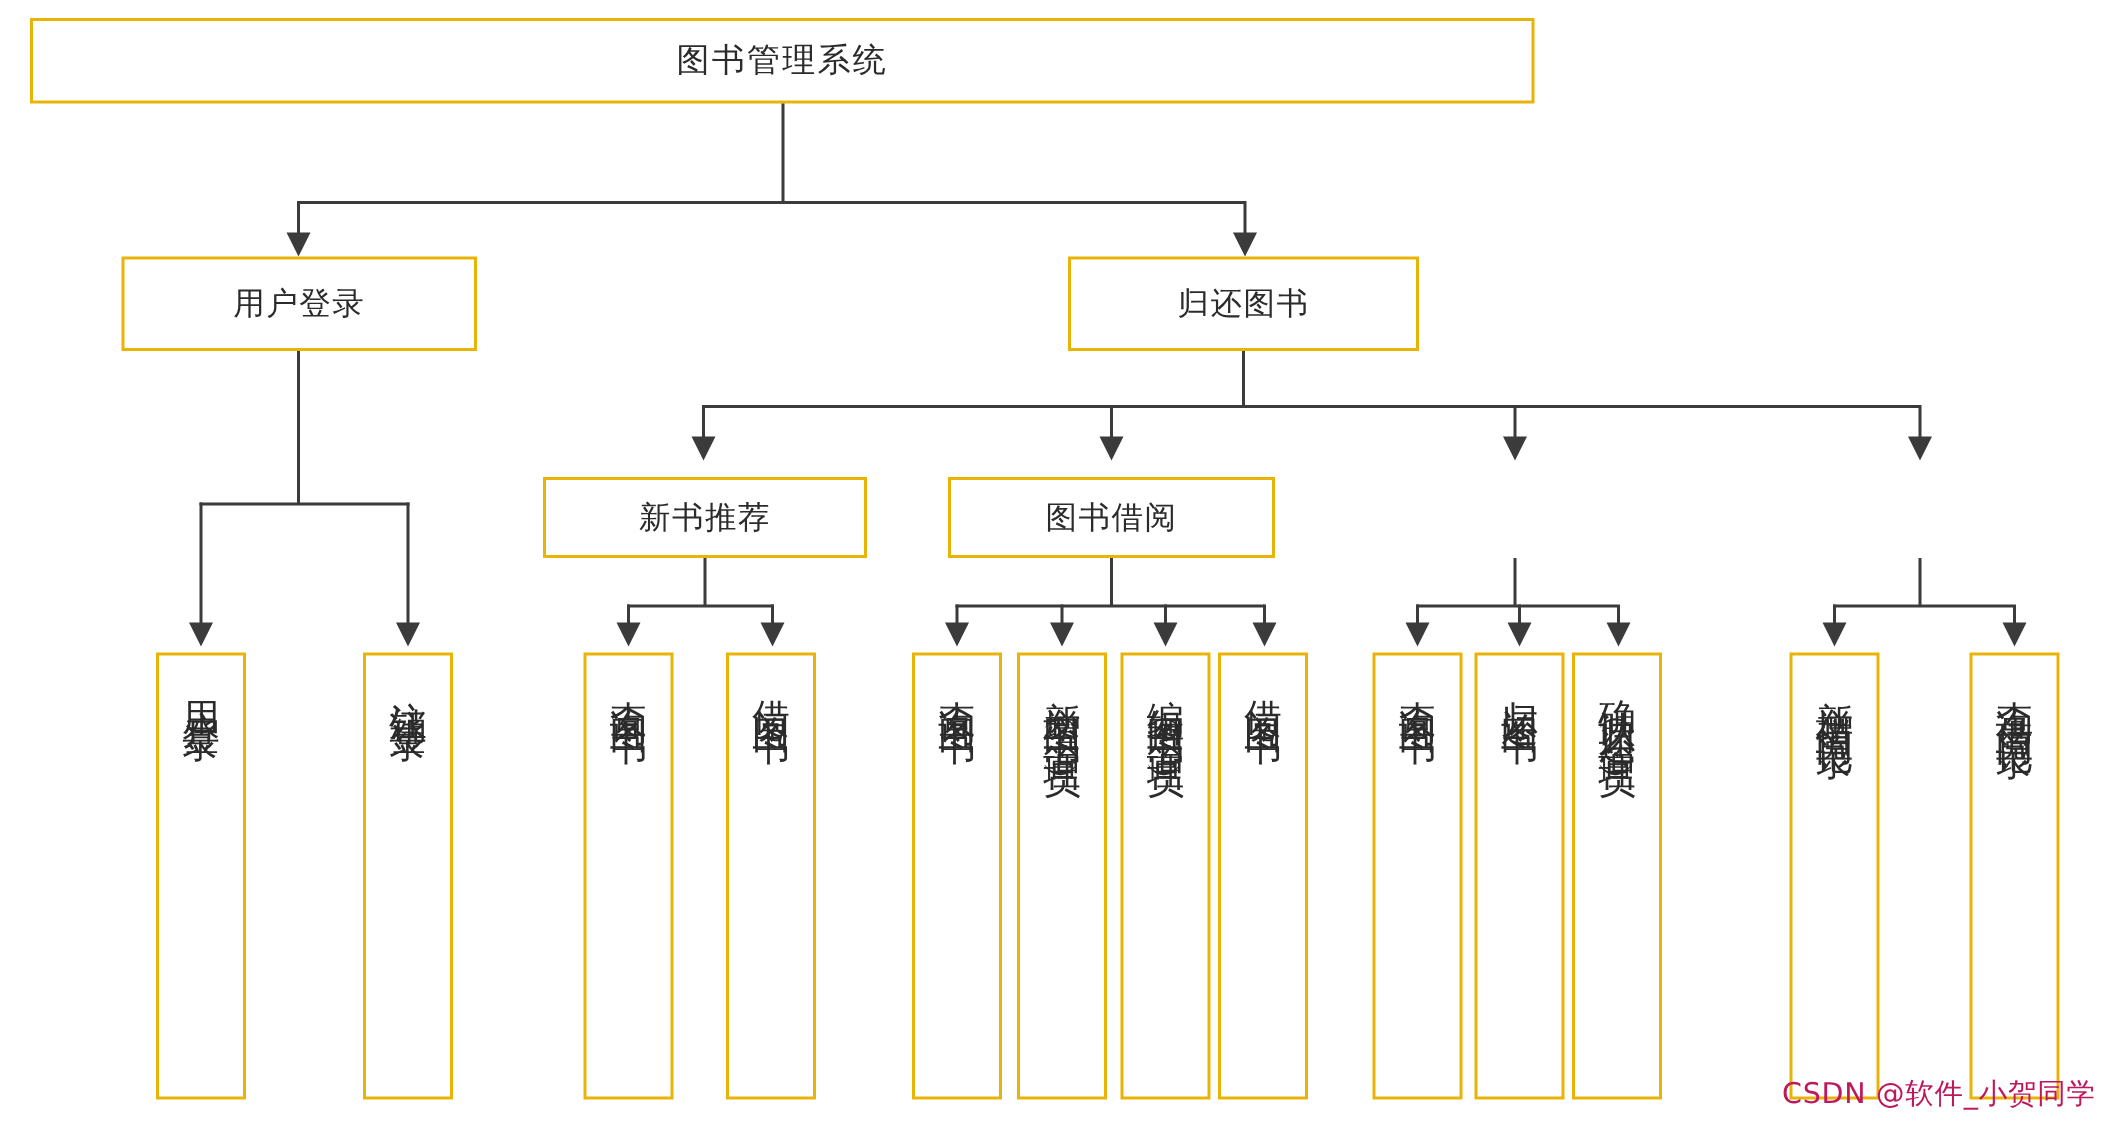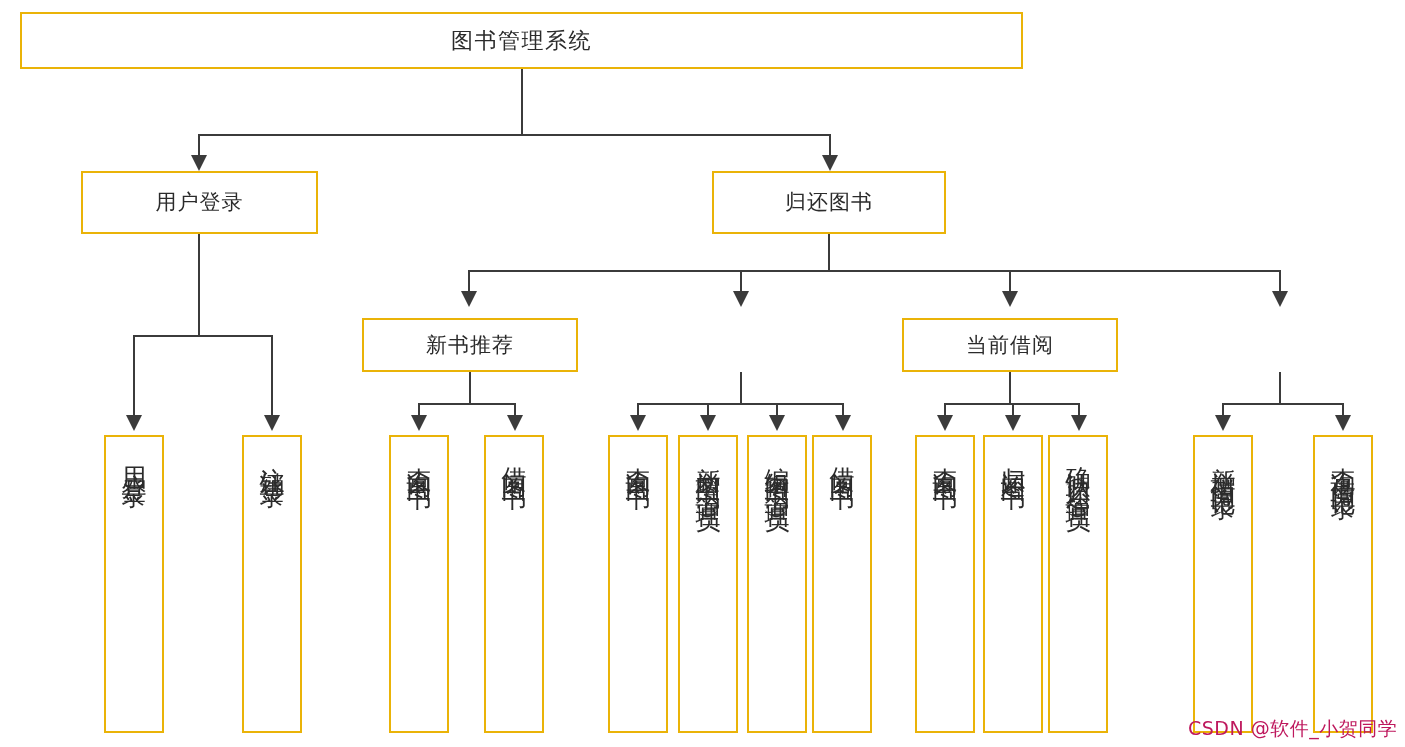--- a/index.html
+++ b/index.html
@@ -126,22 +126,22 @@
 
   <div class="vline" style="left:1009px;top:270px;height:23px;"></div>
   <div class="arrow" style="left:1002px;top:291px;"></div>
 
   <div class="vline" style="left:1279px;top:270px;height:23px;"></div>
   <div class="arrow" style="left:1272px;top:291px;"></div>
 
   <div class="node horiz" style="left:362px;top:318px;width:216px;height:54px;">
     <span class="lbl">新书推荐</span>
   </div>
-  <div class="node horiz" style="left:902px;top:318px;width:216px;height:54px;">
-    <span class="lbl">当前借阅</span>
+  <div class="node horiz" style="left:632px;top:318px;width:218px;height:54px;">
+    <span class="lbl">图书借阅</span>
   </div>
 
   <div class="vline" style="left:469px;top:372px;height:32px;"></div>
   <div class="hline" style="left:418px;top:403px;width:98px;"></div>
   <div class="vline" style="left:418px;top:403px;height:14px;"></div>
   <div class="arrow" style="left:411px;top:415px;"></div>
   <div class="vline" style="left:514px;top:403px;height:14px;"></div>
   <div class="arrow" style="left:507px;top:415px;"></div>
 
   <div class="vline" style="left:740px;top:372px;height:32px;"></div>

